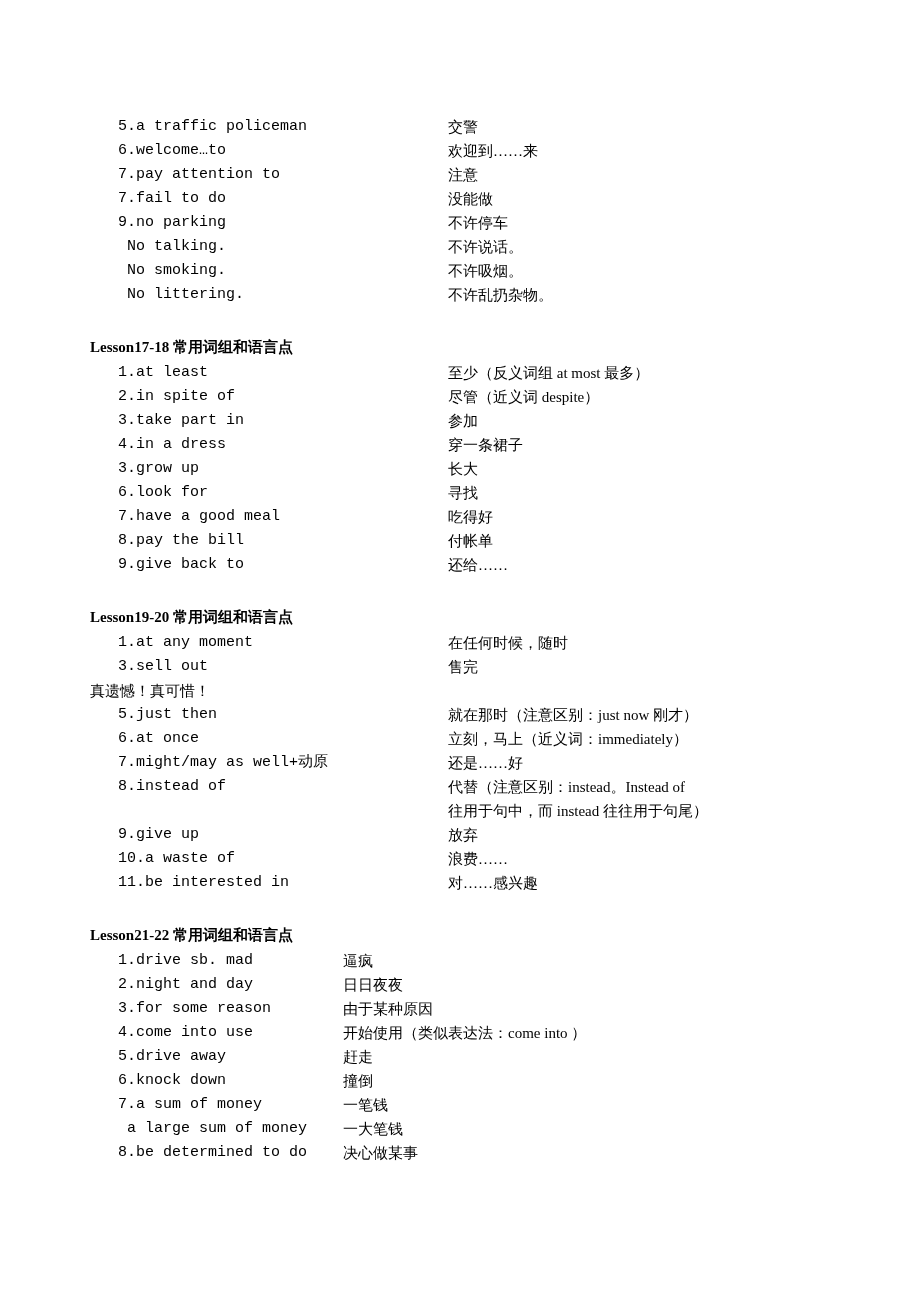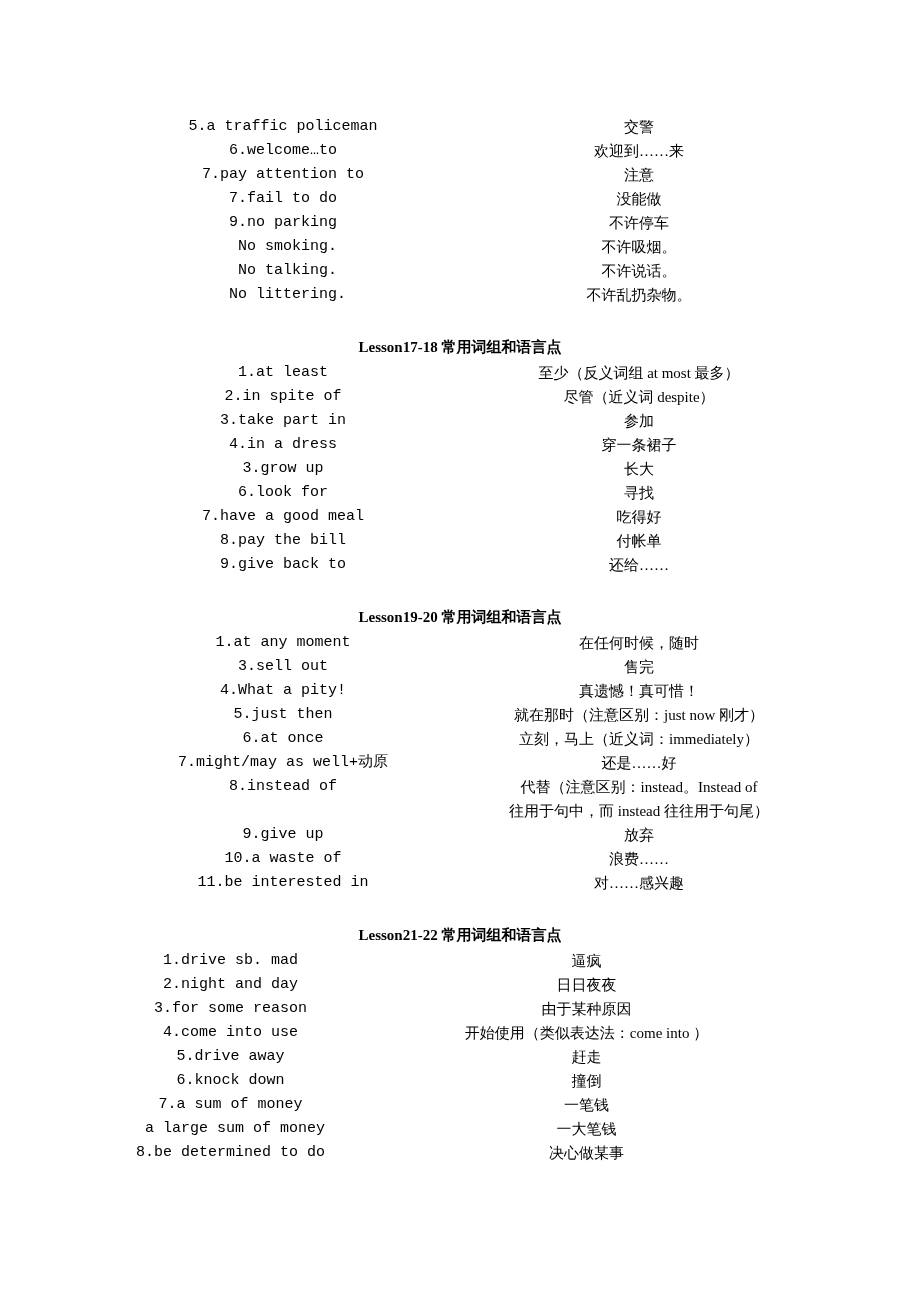--- a/index.html
+++ b/index.html
@@ -10,21 +10,20 @@
     font-family: "SimSun", "宋体", serif;
     font-size: 15px;
     color: #000;
     line-height: 1.6;
   }
   .page {
     padding: 115px 90px 80px 90px;
   }
   .section {
     margin-bottom: 28px;
-    text-align: center;
   }
   .section-title {
     font-weight: bold;
     margin-bottom: 2px;
   }
   .row {
     display: flex;
   }
   .col-en {
     width: 330px;
@@ -59,26 +58,26 @@
       </div>
       <div class="row">
         <div class="col-en">7.fail to do</div>
         <div class="col-cn">没能做</div>
       </div>
       <div class="row">
         <div class="col-en">9.no parking</div>
         <div class="col-cn">不许停车</div>
       </div>
       <div class="row">
+        <div class="col-en"> No talking.</div>
+        <div class="col-cn">不许说话。</div>
+      </div>
+      <div class="row">
         <div class="col-en"> No smoking.</div>
         <div class="col-cn">不许吸烟。</div>
-      </div>
-      <div class="row">
-        <div class="col-en"> No talking.</div>
-        <div class="col-cn">不许说话。</div>
       </div>
       <div class="row">
         <div class="col-en"> No littering.</div>
         <div class="col-cn">不许乱扔杂物。</div>
       </div>
     </div>
 
   <div id="sections-container">
       <div class="section">
         <div class="section-title">Lesson17-18 常用词组和语言点</div>
@@ -123,21 +122,20 @@
         <div class="section-title">Lesson19-20 常用词组和语言点</div>
         <div class="row">
           <div class="col-en">1.at any moment</div>
           <div class="col-cn">在任何时候，随时</div>
         </div>
         <div class="row">
           <div class="col-en">3.sell out</div>
           <div class="col-cn">售完</div>
         </div>
         <div class="row">
-          <div class="col-en">4.What a pity!</div>
           <div class="col-cn">真遗憾！真可惜！</div>
         </div>
         <div class="row">
           <div class="col-en">5.just then</div>
           <div class="col-cn">就在那时（注意区别：just now 刚才）</div>
         </div>
         <div class="row">
           <div class="col-en">6.at once</div>
           <div class="col-cn">立刻，马上（近义词：immediately）</div>
         </div>

